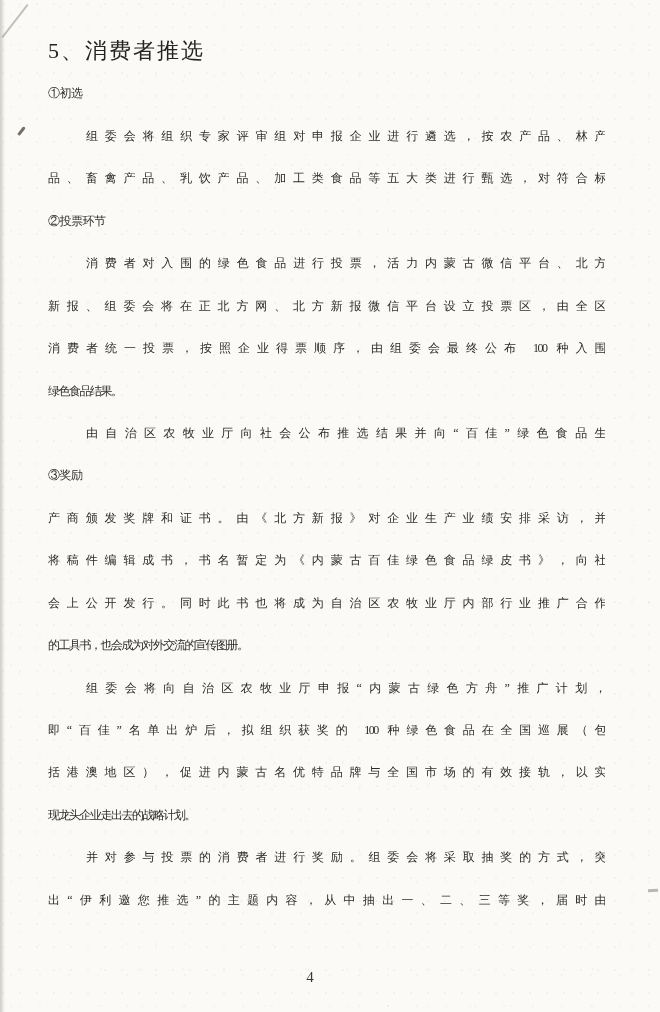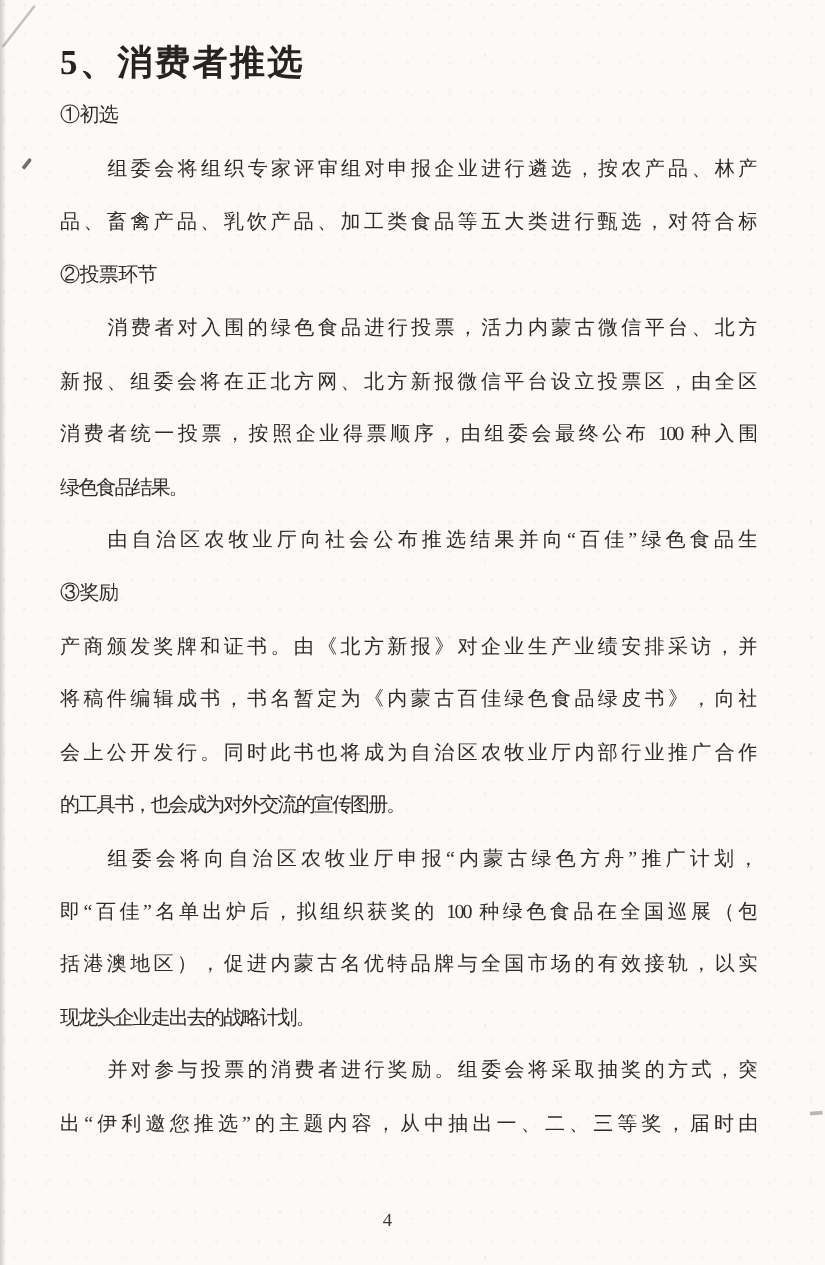--- a/index.html
+++ b/index.html
@@ -56,39 +56,39 @@
   
   .content {
     position: absolute;
     left: 48px;
     top: 30px;
     width: 557px;
   }
   .ln {
     height: 42.45px;
     line-height: 42.45px;
-    font-size: 16px;
+    font-size: 12px;
     letter-spacing: -1.5px;
     text-align: justify;
     text-align-last: justify;
     text-justify: inter-character;
     overflow: hidden;
     white-space: nowrap;
     color: #2e2c29;
   }
   .ln.short {
     text-align: left;
     text-align-last: left;
   }
   .ln.indent {
     text-indent: 38px;
   }
   .ln.doc-title {
-    font-size: 28px;
-    font-weight: bold;
+    font-size: 22px;
+    font-weight: normal;
     letter-spacing: 2px;
     text-align: center;
     text-align-last: left;
     color: #262420;
   }
   .ln.sub {
     text-align: left;
     text-align-last: left;
     letter-spacing: -0.5px;
   }

